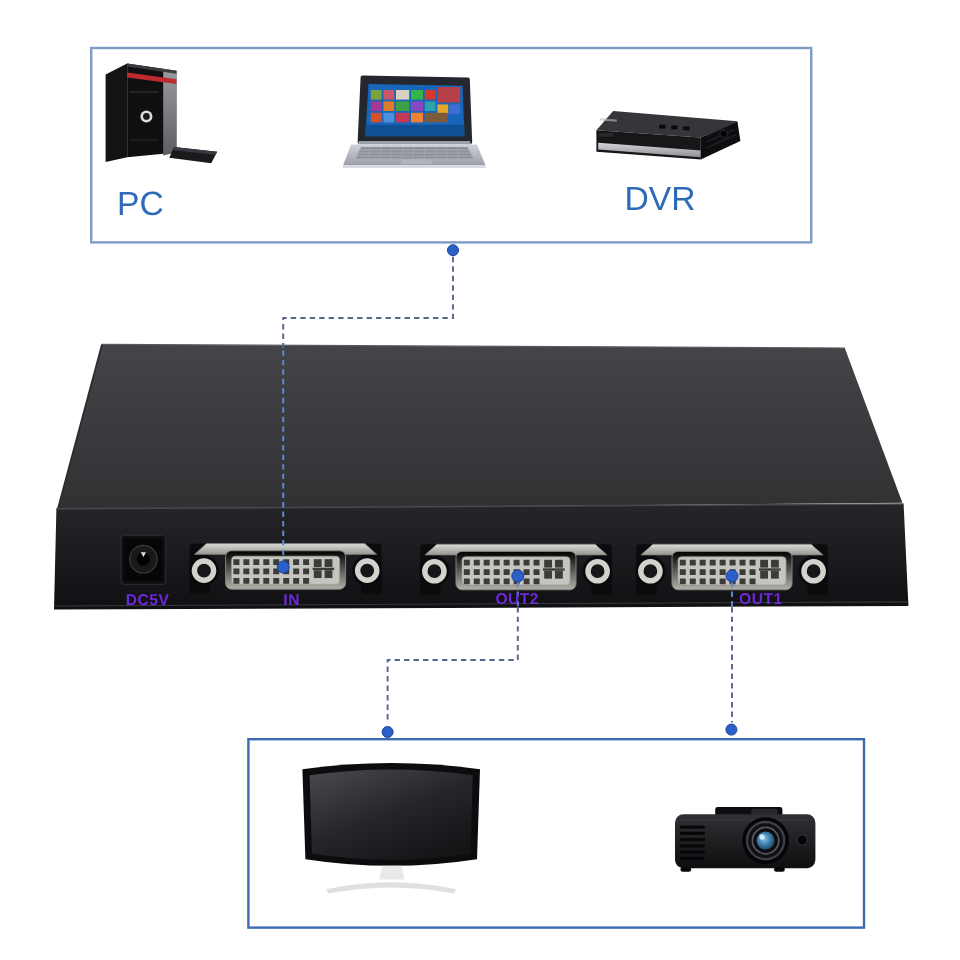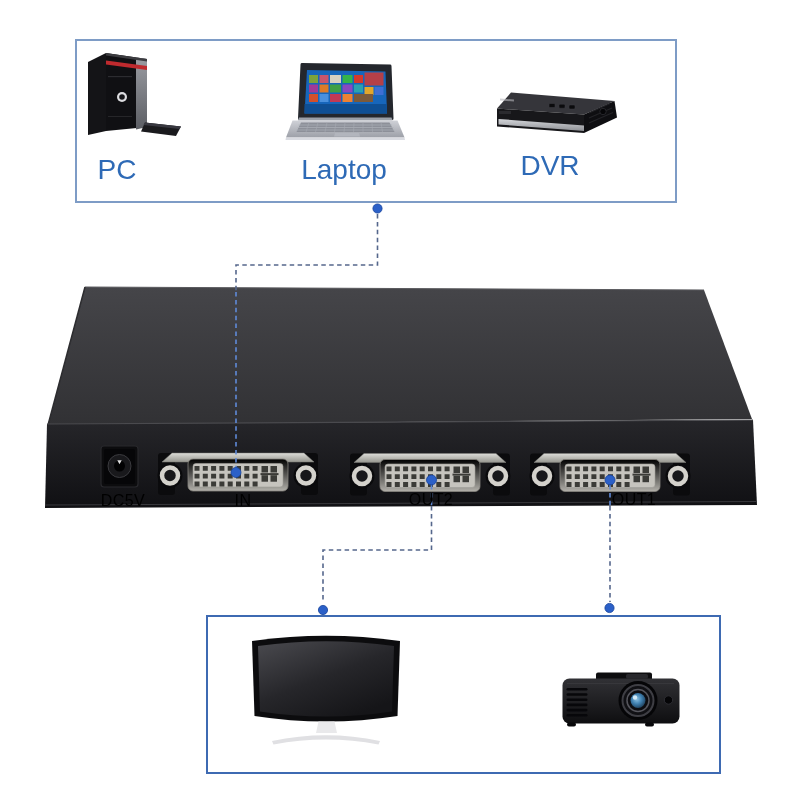--- a/index.html
+++ b/index.html
@@ -4,22 +4,22 @@
 <style>
   html,body{margin:0;padding:0;background:#ffffff;}
   .stage{position:relative;width:796px;height:800px;background:#ffffff;overflow:hidden;
          font-family:"Liberation Sans",sans-serif;}
   .panel{position:absolute;box-sizing:border-box;background:transparent;}
   .sources-box{left:75px;top:39px;width:602px;height:164px;border:2px solid #7e9cc6;}
   .outputs-box{left:206px;top:615px;width:515px;height:159px;border:2px solid #3e6ab2;}
   .art{position:absolute;left:0;top:0;width:800px;height:800px;}
   .dev-label{position:absolute;transform:translateX(-50%);color:#2e6ab6;font-size:28px;
              line-height:1.1;white-space:nowrap;}
-  .port-label{position:absolute;transform:translateX(-50%);color:#000000;font-size:16px;
-              font-weight:normal;letter-spacing:0.4px;white-space:nowrap;}
+  .port-label{position:absolute;transform:translateX(-50%);color:#6d28d9;font-size:13px;
+              font-weight:bold;letter-spacing:0.4px;white-space:nowrap;}
 </style>
 </head>
 <body>
 
 <div class="stage">
 
   <div class="panel sources-box"></div>
   <div class="panel outputs-box"></div>
 
   <svg class="art" viewBox="0 0 800 800">
@@ -212,21 +212,20 @@
       <circle cx="377.5" cy="208.5" r="4.6" fill="#2b60c8"></circle>
       <circle cx="236" cy="472.5" r="5" fill="#2b60c8"></circle>
       <circle cx="431.5" cy="480" r="5" fill="#2b60c8"></circle>
       <circle cx="610" cy="480" r="5" fill="#2b60c8"></circle>
       <circle cx="323" cy="610" r="4.6" fill="#2b60c8"></circle>
       <circle cx="609.5" cy="608" r="4.6" fill="#2b60c8"></circle>
     </g>
   </svg>
 
   <div class="dev-label" style="left:117px;top:155px">PC</div>
-  <div class="dev-label" style="left:344px;top:155px">Laptop</div>
   <div class="dev-label" style="left:550px;top:151px">DVR</div>
 
   <div class="port-label" style="left:123px;top:492px">DC5V</div>
   <div class="port-label" style="left:243px;top:492px">IN</div>
   <div class="port-label" style="left:431px;top:491px">OUT2</div>
   <div class="port-label" style="left:634px;top:491px">OUT1</div>
 
 
 </div>
 

